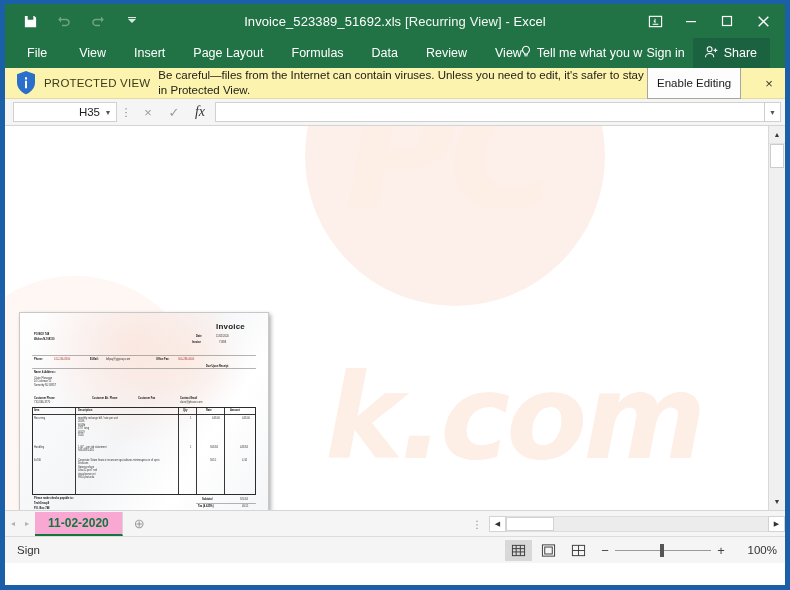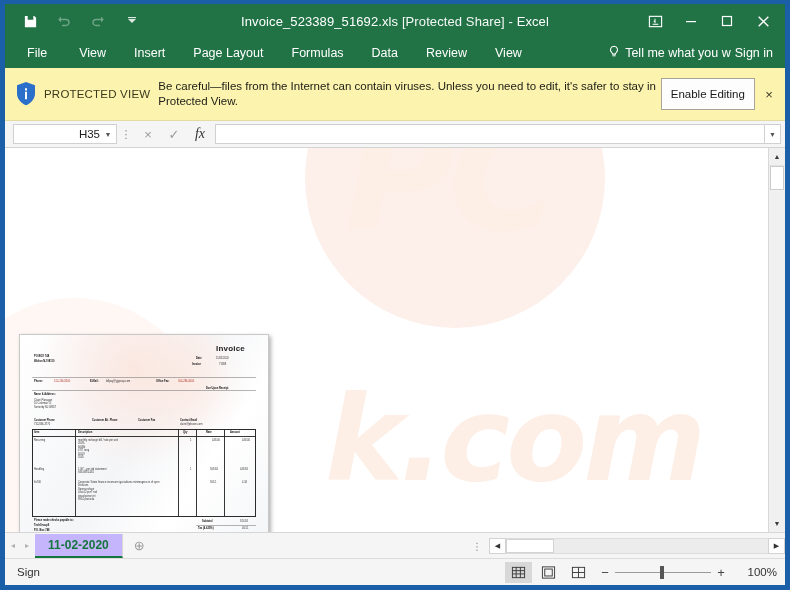--- a/index.html
+++ b/index.html
@@ -89,21 +89,21 @@
     display: flex;
     align-items: center;
     color: #ffffff;
     font-size: 12.5px;
     padding: 0 14px;
     white-space: nowrap;
   }
   .rtab.first { padding-left: 22px; padding-right: 18px; }
   .ribbon-right {
     position: absolute;
-    right: 4px; top: 0; bottom: 0;
+    right: 15px; top: 0; bottom: 0;
     display: flex;
     align-items: stretch;
   }
   .tellme {
     display: flex;
     align-items: center;
     color: #ffffff;
     font-size: 12.5px;
     gap: 5px;
     padding-right: 2px;
@@ -125,21 +125,21 @@
     gap: 5px;
     color: #ffffff;
     font-size: 12.5px;
     background: #1b6340;
     padding: 0 13px 0 11px;
     white-space: nowrap;
   }
 
   
   .pvbar {
-    height: 53px;
+    height: 31px;
     background: #fcf4ae;
     border-bottom: 1px solid #e3dca0;
     display: flex;
     align-items: center;
     padding: 0 8px 0 10px;
     box-sizing: border-box;
   }
   .pv-shield { width: 22px; height: 26px; flex: 0 0 auto; margin-right: 7px; }
   .pv-label {
     font-size: 11.5px;
@@ -156,21 +156,21 @@
     flex: 1 1 auto;
     max-width: 510px;
   }
   .pv-enable {
     font-size: 11.5px;
     color: #1a1a1a;
     background: #fdfdfd;
     border: 1px solid #a8a69a;
     padding: 9px 9px;
     white-space: nowrap;
-    margin-right: 8px;
+    margin-right: 22px;
   }
   .pv-close {
     font-size: 13px;
     color: #3a3a28;
     width: 14px;
     text-align: center;
     margin-right: 2px;
   }
 
   
@@ -394,21 +394,21 @@
     display: flex;
     align-items: center;
     padding: 0 6px;
     gap: 10px;
   }
   .tabnav span { font-size: 8px; color: #b0b0b0; }
   .sheettab {
     display: flex;
     align-items: center;
     padding: 0 13px;
-    background: #c4b5fd;
+    background: #f9a8d4;
     border-right: 1px solid #d6d6d6;
     font-size: 12px;
     font-weight: bold;
     color: #15753c;
     border-bottom: 2px solid #15753c;
     margin-top: 1px;
   }
   .addsheet {
     display: flex;
     align-items: center;
@@ -547,21 +547,21 @@
       <div class="qat-btn">
         <svg width="12" height="12" viewBox="0 0 12 12">
             <path fill="#dce9e1" d="M2 4h8l-4 4z"></path>
             <rect x="2" y="2" width="8" height="1.1" fill="#dce9e1"></rect>
           </svg>
       </div>
     </div>
 
     <div class="title-text">
       <span>Invoice_523389_51692.xls</span>
-      <span class="pv">[Protected Share]</span>
+      <span class="pv">[Recurring View]</span>
       <span>- Excel</span>
     </div>
 
     <div class="win-ctrls">
       <div class="win-btn">
         <svg width="15" height="15" viewBox="0 0 16 16">
             <rect x="1.5" y="2.5" width="13" height="11" fill="none" stroke="#fff" stroke-width="1.2"></rect>
             <path fill="#fff" d="M8 5v5l-2.2-2.2.8-.8L7 7.3V5z"></path>
             <rect x="5" y="10.4" width="6" height="1.1" fill="#fff"></rect>
           </svg>
@@ -598,20 +598,30 @@
       <div class="tellme">
         <span>
           <svg width="12" height="14" viewBox="0 0 12 14">
               <path fill="none" stroke="#fff" stroke-width="1.1" d="M6 1.2a3.6 3.6 0 0 0-2.2 6.4c.5.4.8 1 .8 1.5h2.8c0-.5.3-1.1.8-1.5A3.6 3.6 0 0 0 6 1.2z"></path>
               <rect x="4.4" y="10.3" width="3.2" height="1" fill="#fff"></rect>
             </svg>
         </span>
         <span>Tell me what you w</span>
       </div>
       <div class="signin">Sign in</div>
+      <div class="share">
+        <span>
+          <svg width="15" height="14" viewBox="0 0 16 14">
+              <circle cx="6" cy="4" r="2.6" fill="none" stroke="#fff" stroke-width="1.1"></circle>
+              <path fill="none" stroke="#fff" stroke-width="1.1" d="M1.6 12.6c0-2.4 2-3.9 4.4-3.9s4.4 1.5 4.4 3.9"></path>
+              <path stroke="#fff" stroke-width="1.2" d="M12.2 3.2v4M10.2 5.2h4"></path>
+            </svg>
+        </span>
+        <span>Share</span>
+      </div>
     </div>
   </div>
 
   <div class="pvbar">
     <div class="pv-shield">
       <svg width="22" height="26" viewBox="0 0 22 26">
           <path fill="#2a6fc9" d="M11 1 20 4.2v8.2c0 5.4-3.8 9.6-9 11.8-5.2-2.2-9-6.4-9-11.8V4.2z"></path>
           <path fill="#fff" d="M10 7.2h2v2.2h-2zm0 3.6h2v7.4h-2z"></path>
         </svg>
     </div>

